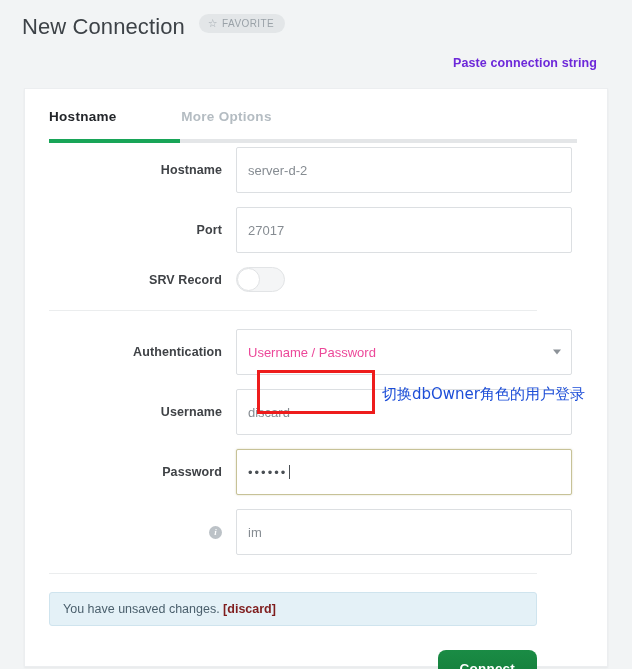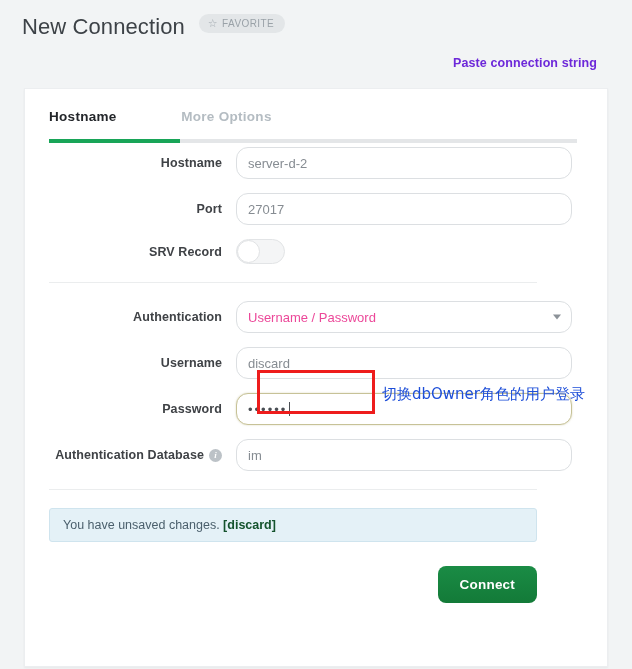--- a/index.html
+++ b/index.html
@@ -140,23 +140,23 @@
     color: #ffffff;
     font-size: 9px;
     font-weight: bold;
     line-height: 13px;
     text-align: center;
     font-style: italic;
     font-family: "Liberation Serif", serif;
   }
   .field {
     flex: 1;
-    height: 32px;
+    height: 46px;
     border: 1px solid #dcdfe2;
-    border-radius: 12px;
+    border-radius: 2px;
     background: #fff;
     display: flex;
     align-items: center;
     padding: 0 11px;
     box-sizing: border-box;
     font-size: 13px;
     color: #868c92;
     position: relative;
     text-align: center;
   }
@@ -222,21 +222,21 @@
   .unsaved-bar {
     margin: 0 35px 0 24px;
     background: #e4f1f7;
     border: 1px solid #cfe4ee;
     border-radius: 3px;
     padding: 9px 13px;
     font-size: 12.5px;
     color: #4a5f6c;
   }
   .unsaved-bar .discard {
-    color: #14532d;
+    color: #7f1d1d;
     font-weight: bold;
     cursor: pointer;
     text-decoration: none;
   }
 
   
   .actions {
     text-align: right;
     padding: 24px 35px 0 0;
   }
@@ -350,21 +350,20 @@
     <div class="row">
       <div class="label">Password</div>
       <div class="field focused">
         <span class="pw-dots">••••••</span>
           <span class="pw-cursor"></span>
       </div>
     </div>
 
     <div class="row">
       <div class="label">
-        <span>Authentication Database</span>
         <span class="info-icon">i</span>
       </div>
       <div class="field">
         <span>im</span>
       </div>
     </div>
 
     <div class="divider"></div>
 
     <div class="unsaved-bar">

